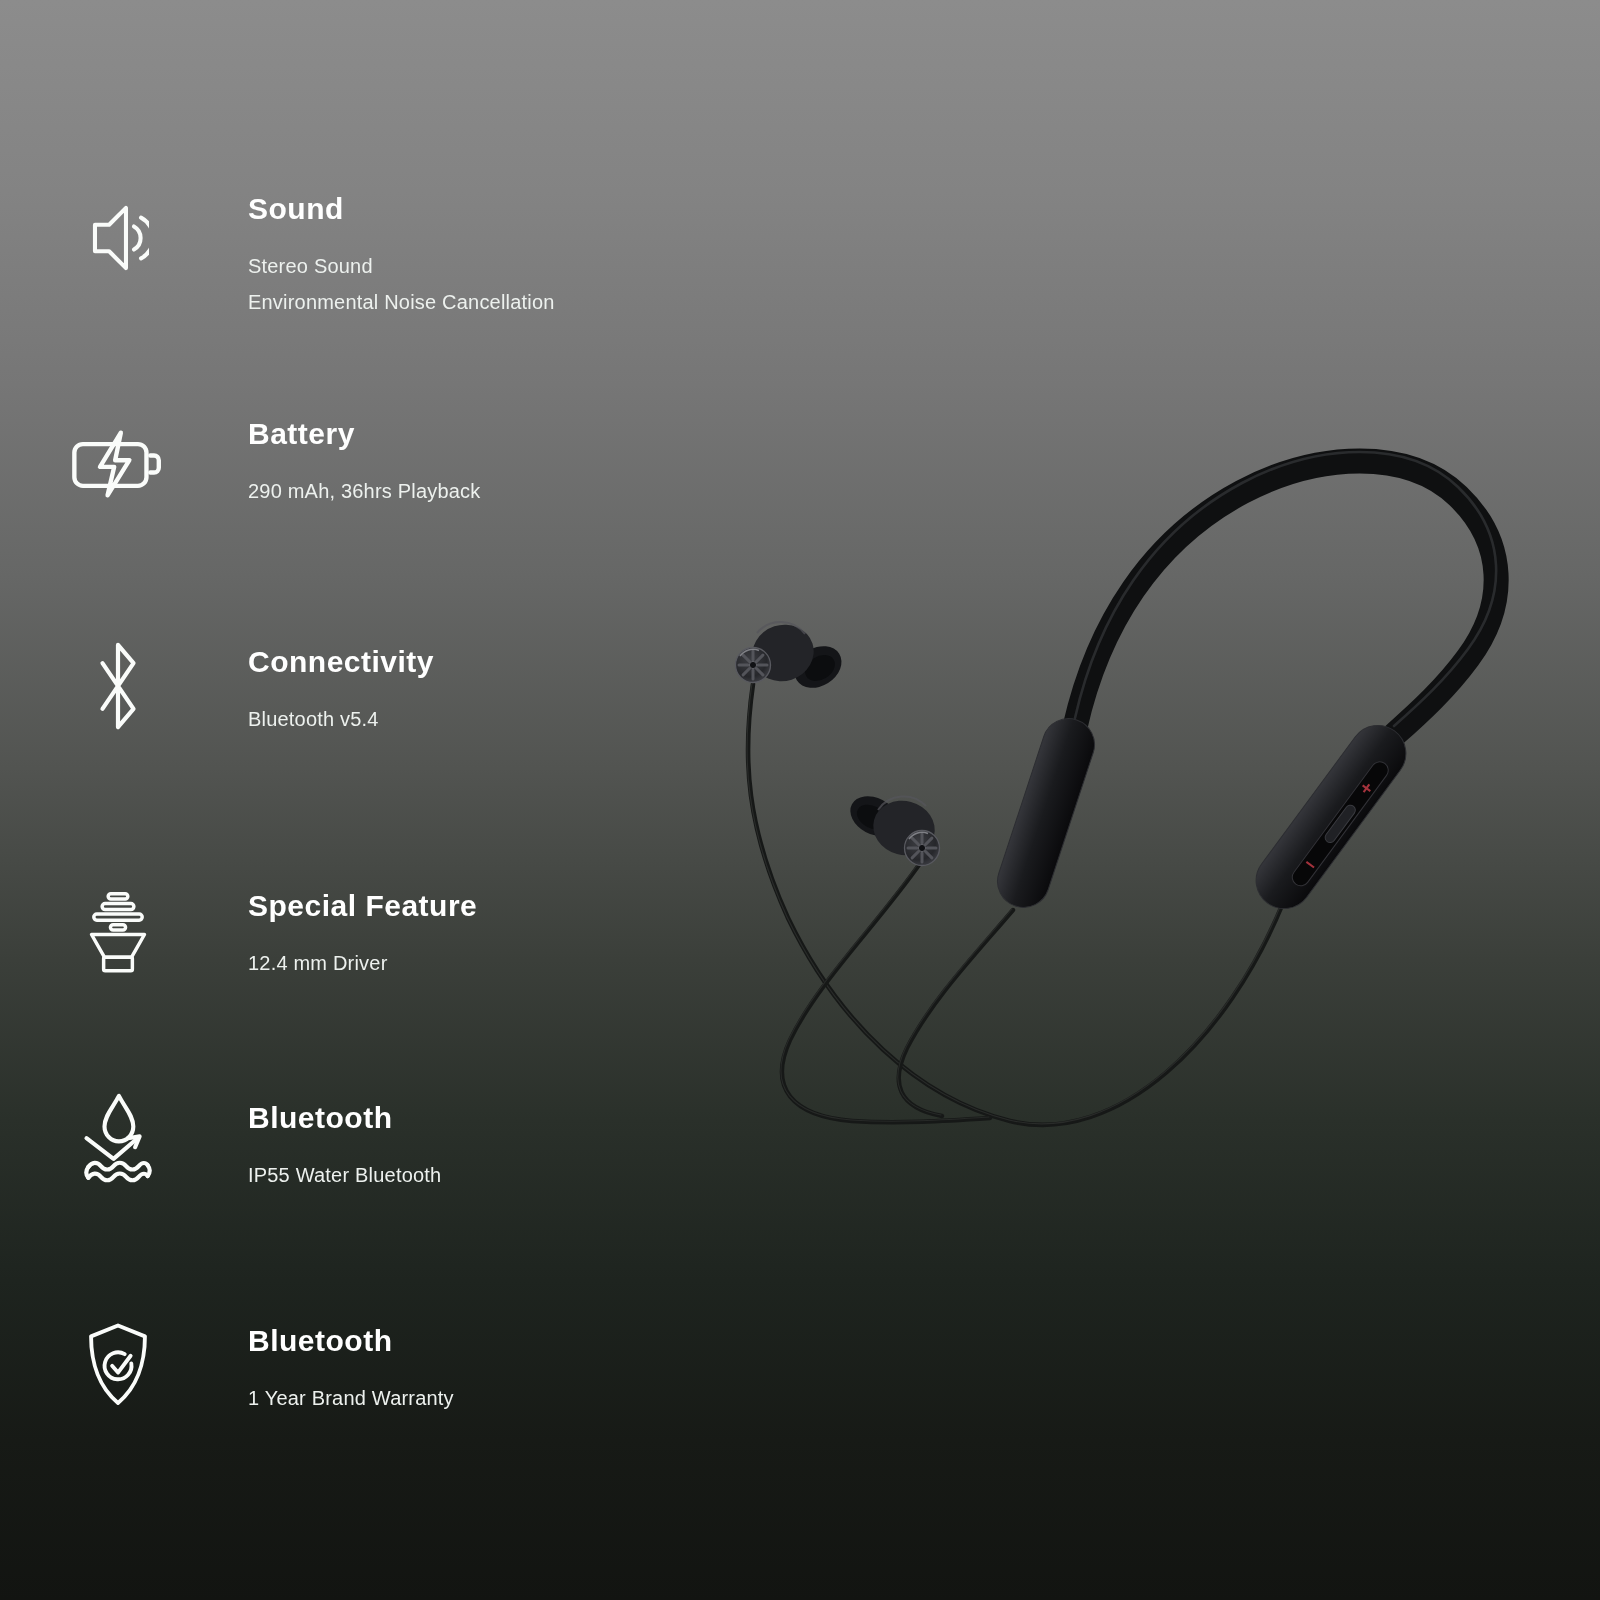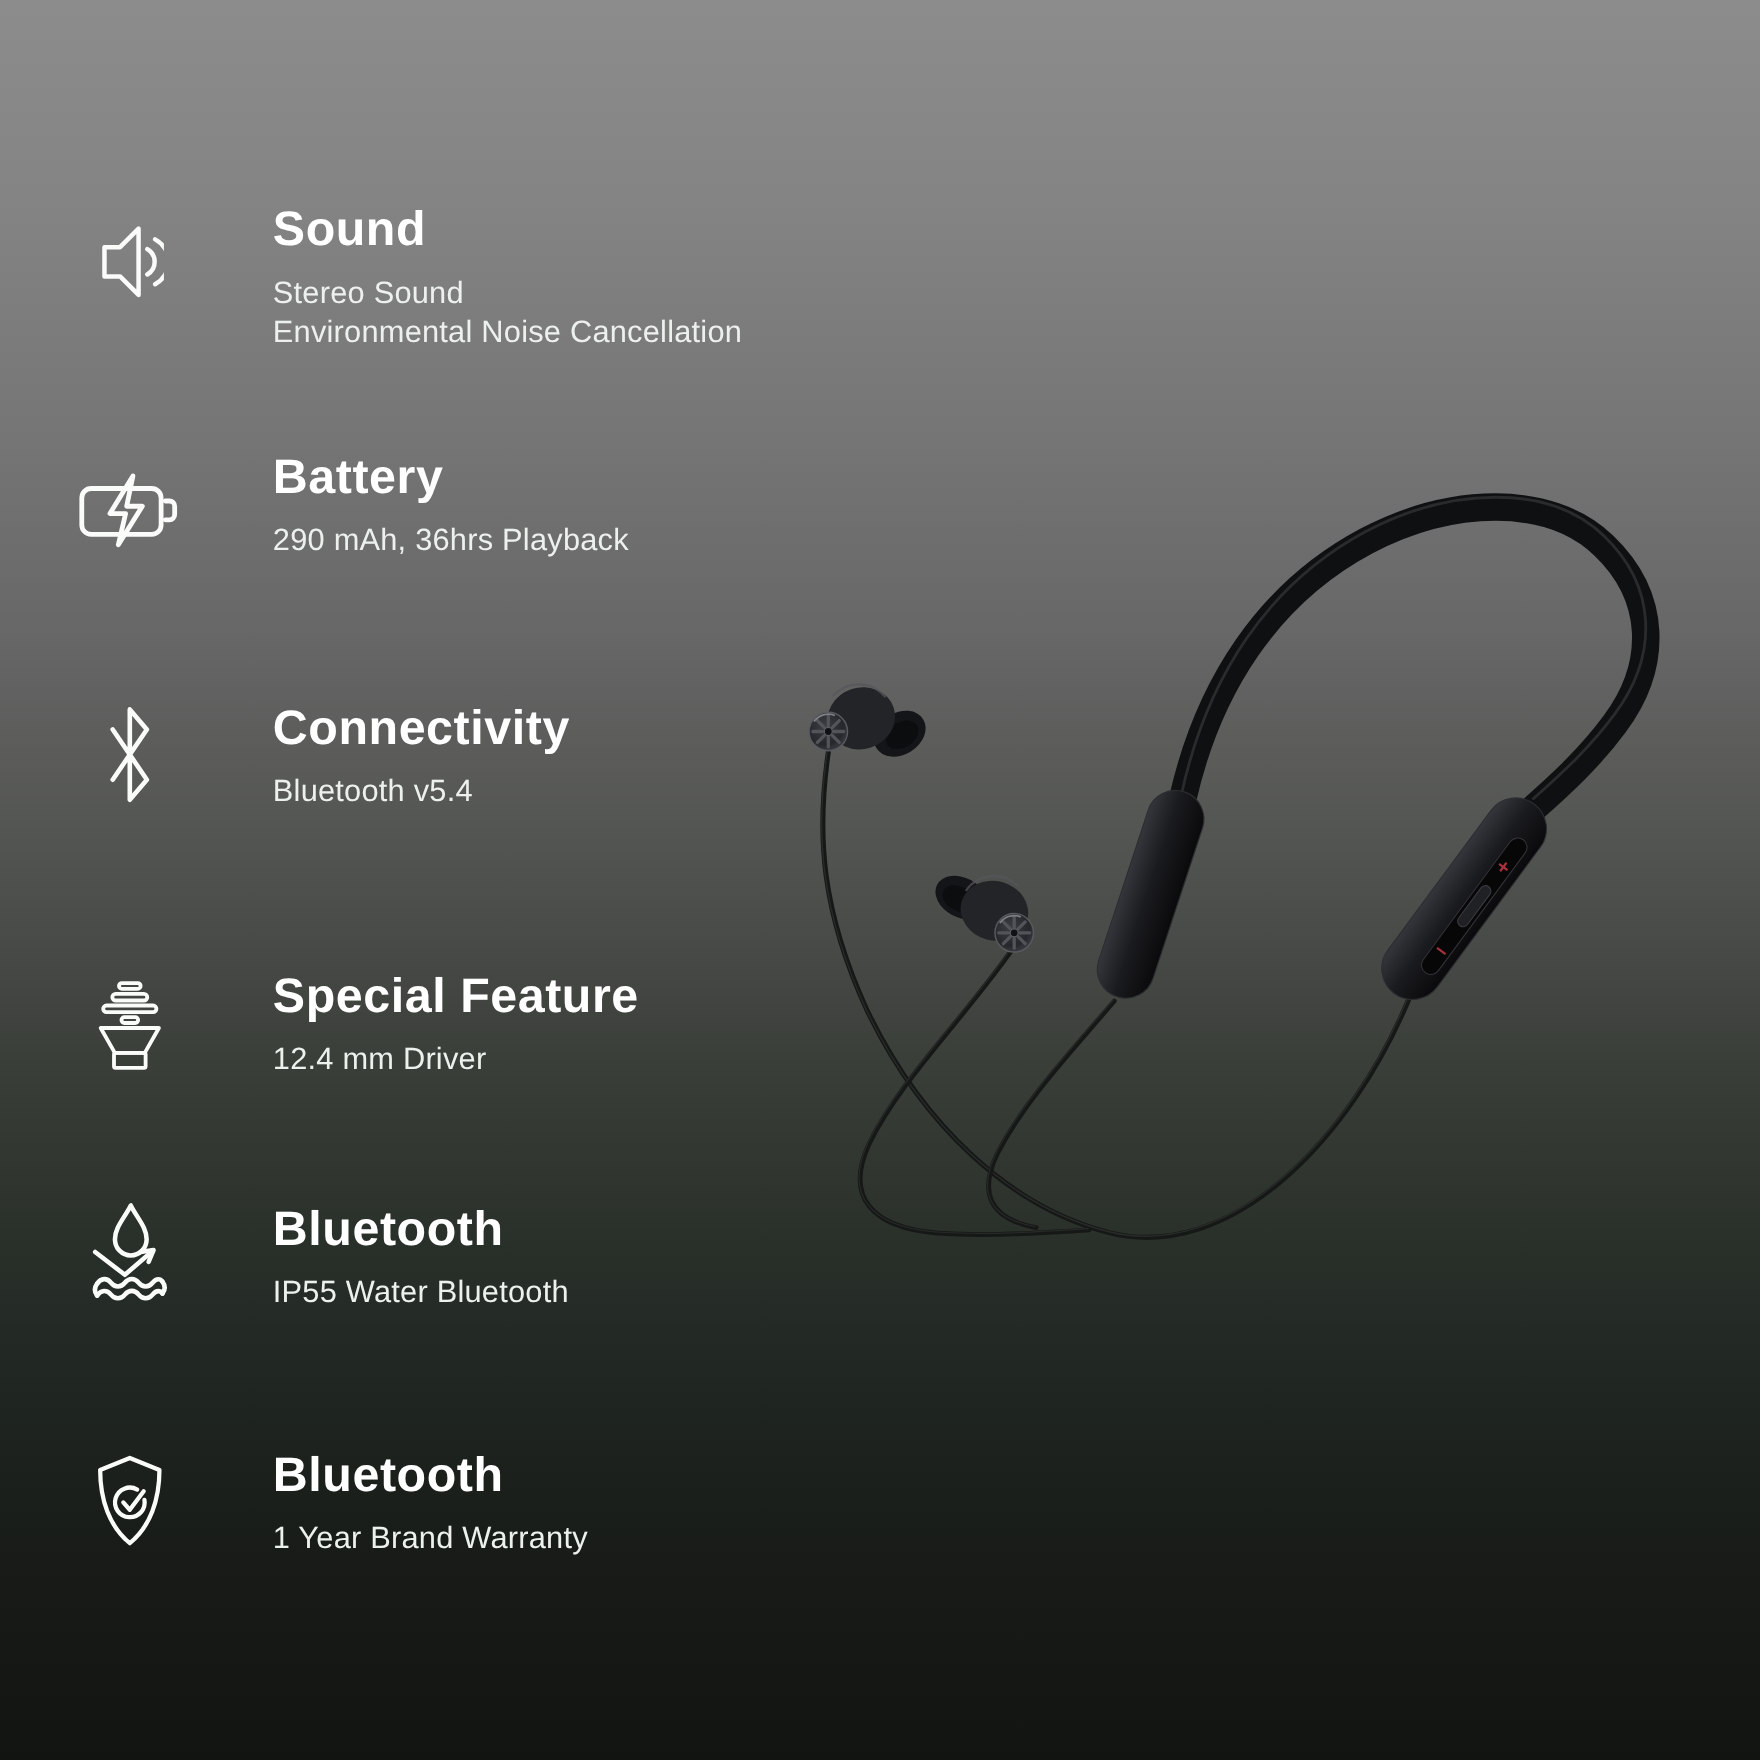--- a/index.html
+++ b/index.html
@@ -10,26 +10,26 @@
       #8c8c8c 0%, #838383 12%, #767676 24%, #666766 36%,
       #525451 48%, #3b3f3a 60%, #2a302a 70%, #1e241f 80%,
       #171a16 90%, #121411 100%);
   }
   .features{position:absolute;left:0;top:0;width:820px;height:1600px;}
   .feature{position:absolute;left:70px;width:740px;}
   .icon-box{position:absolute;left:0;top:0;width:96px;display:flex;justify-content:center;}
   .icon-box svg{display:block;}
   .texts{margin-left:178px;}
   .f-title{
-    margin:0;color:#ffffff;font-size:44px;line-height:46px;
+    margin:0;color:#ffffff;font-size:30px;line-height:46px;
     font-weight:700;letter-spacing:0.5px;
   }
   .f-sub{margin:16px 0 0 0;}
   .sub-line{
-    color:#edf1ee;font-size:28px;line-height:36px;font-weight:400;letter-spacing:0.2px;
+    color:#edf1ee;font-size:20px;line-height:36px;font-weight:400;letter-spacing:0.2px;
   }
   .product{position:absolute;left:0;top:0;width:1600px;height:1600px;}
   .ic{stroke:#fafcfa;stroke-width:4.6;fill:none;stroke-linecap:round;stroke-linejoin:round;}
 </style>
 </head>
 <body>
 
 <div class="stage">
 
   <svg class="product" viewBox="0 0 1600 1600" aria-hidden="true">

